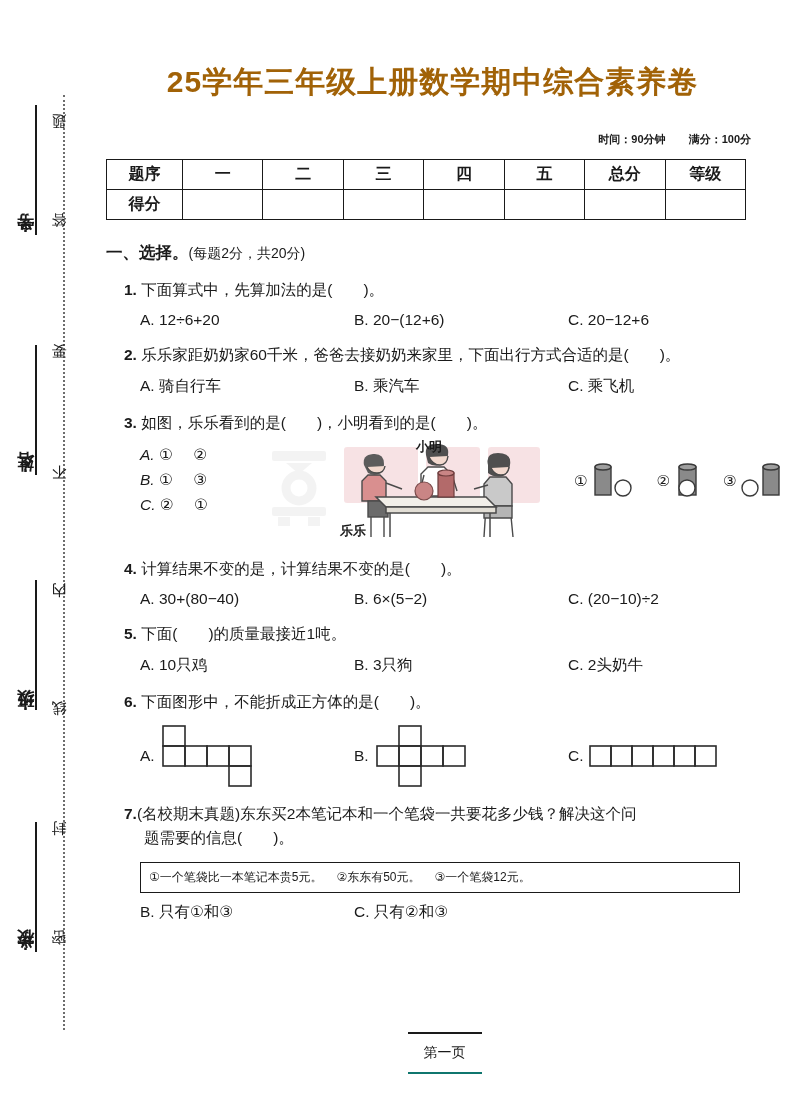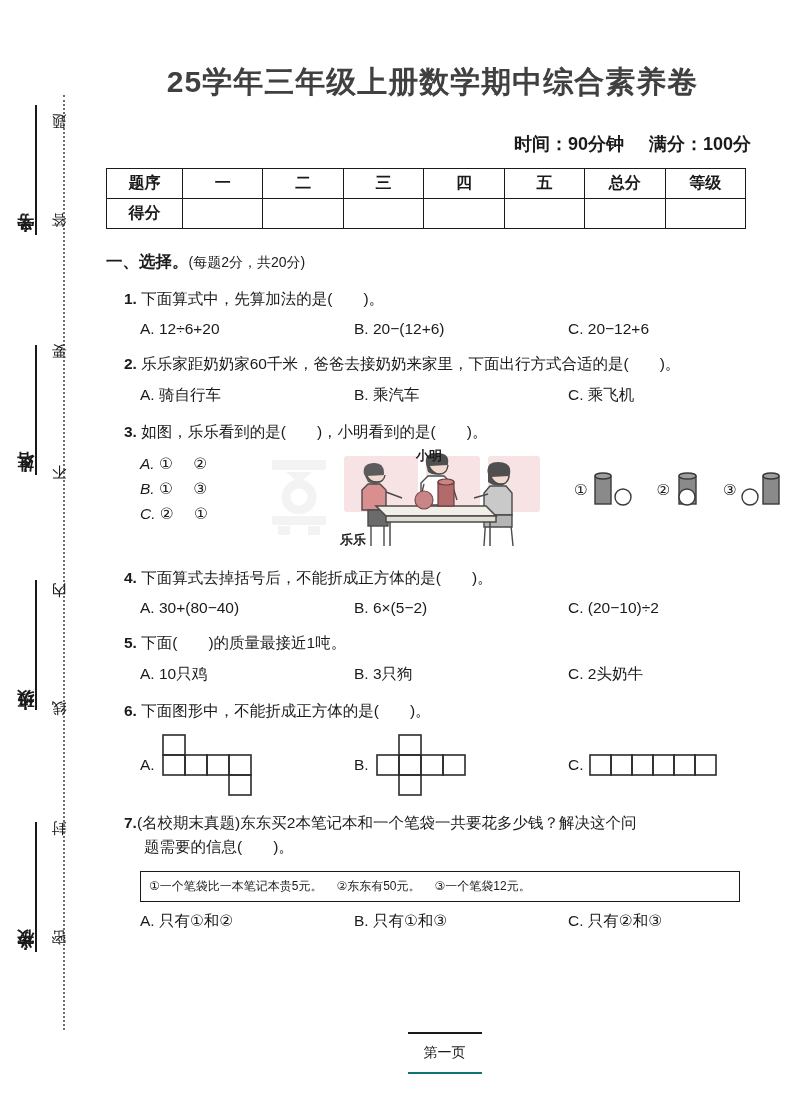--- a/index.html
+++ b/index.html
@@ -64,28 +64,28 @@
     padding: 0 34px 0 10px;
   }
 
   .doc-title {
     margin-top: 62px;
     text-align: center;
     font-size: 30px;
     font-weight: bold;
     letter-spacing: 1px;
     font-family: "Liberation Sans", "DejaVu Sans", sans-serif;
-    color: #404040;
+    color: #a16207;
   }
 
   .exam-meta {
     margin-top: 29px;
     text-align: right;
     padding-right: 8px;
-    font-size: 18px;
+    font-size: 11px;
     font-weight: bold;
     font-family: "Liberation Sans", "DejaVu Sans", sans-serif;
   }
   .exam-meta span { margin-left: 20px; }
 
   
   table.score-table {
     margin-top: 12px;
     border-collapse: collapse;
     width: 640px;
@@ -397,21 +397,21 @@
             <ellipse cx="32" cy="6" rx="8" ry="3" fill="#9e9e9e" stroke="#3a3a3a" stroke-width="1.4"></ellipse>
           </svg>
         </div>
 
       </div>
     </div>
   </div>
 
   <div class="q">
     <span class="qno">4.</span>
-    <span>下面算式去掉括号后，不能折成正方体的是(　　)。</span>
+    <span>计算结果不变的是，计算结果不变的是(　　)。</span>
   </div>
   <div class="opts">
     <div class="opt">A. 30+(80−40)</div>
     <div class="opt">B. 6×(5−2)</div>
     <div class="opt">C. (20−10)÷2</div>
   </div>
 
   <div class="q">
     <span class="qno">5.</span>
     <span>下面(　　)的质量最接近1吨。</span>
@@ -479,21 +479,20 @@
     <span class="q-text-2">题需要的信息(　　)。</span>
   </div>
 
   <div class="info-box">
     <span class="info-item">①一个笔袋比一本笔记本贵5元。</span>
     <span class="info-item">②东东有50元。</span>
     <span class="info-item">③一个笔袋12元。</span>
   </div>
 
   <div class="opts">
-    <div class="opt">A. 只有①和②</div>
     <div class="opt">B. 只有①和③</div>
     <div class="opt">C. 只有②和③</div>
   </div>
 
   <div class="footer">
     <span class="pagebar">第一页</span>
   </div>
 
 </div>
 

